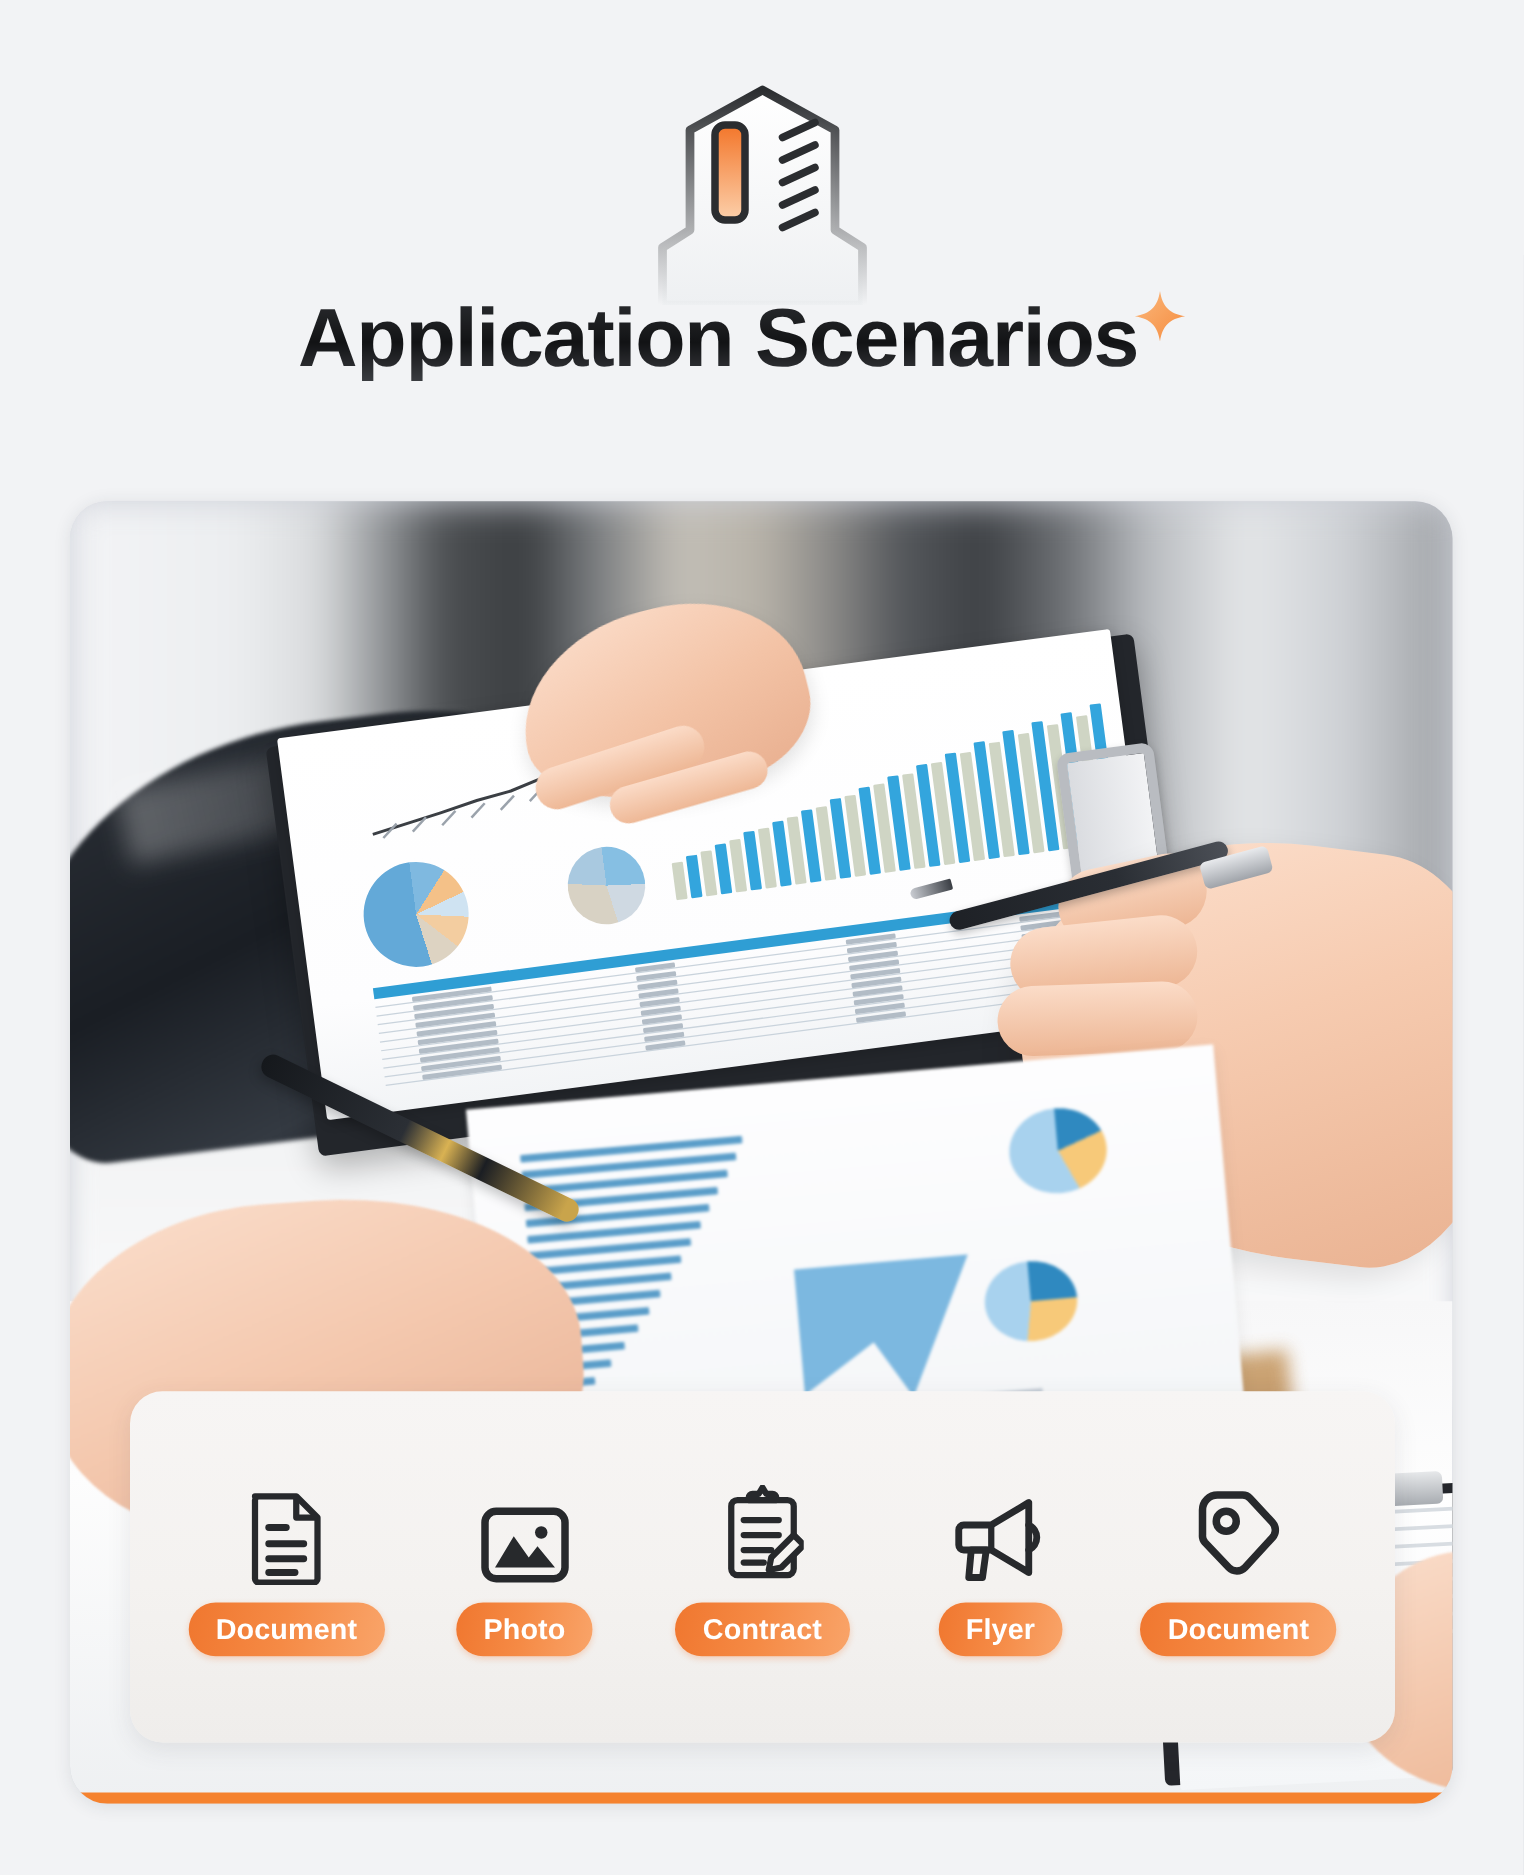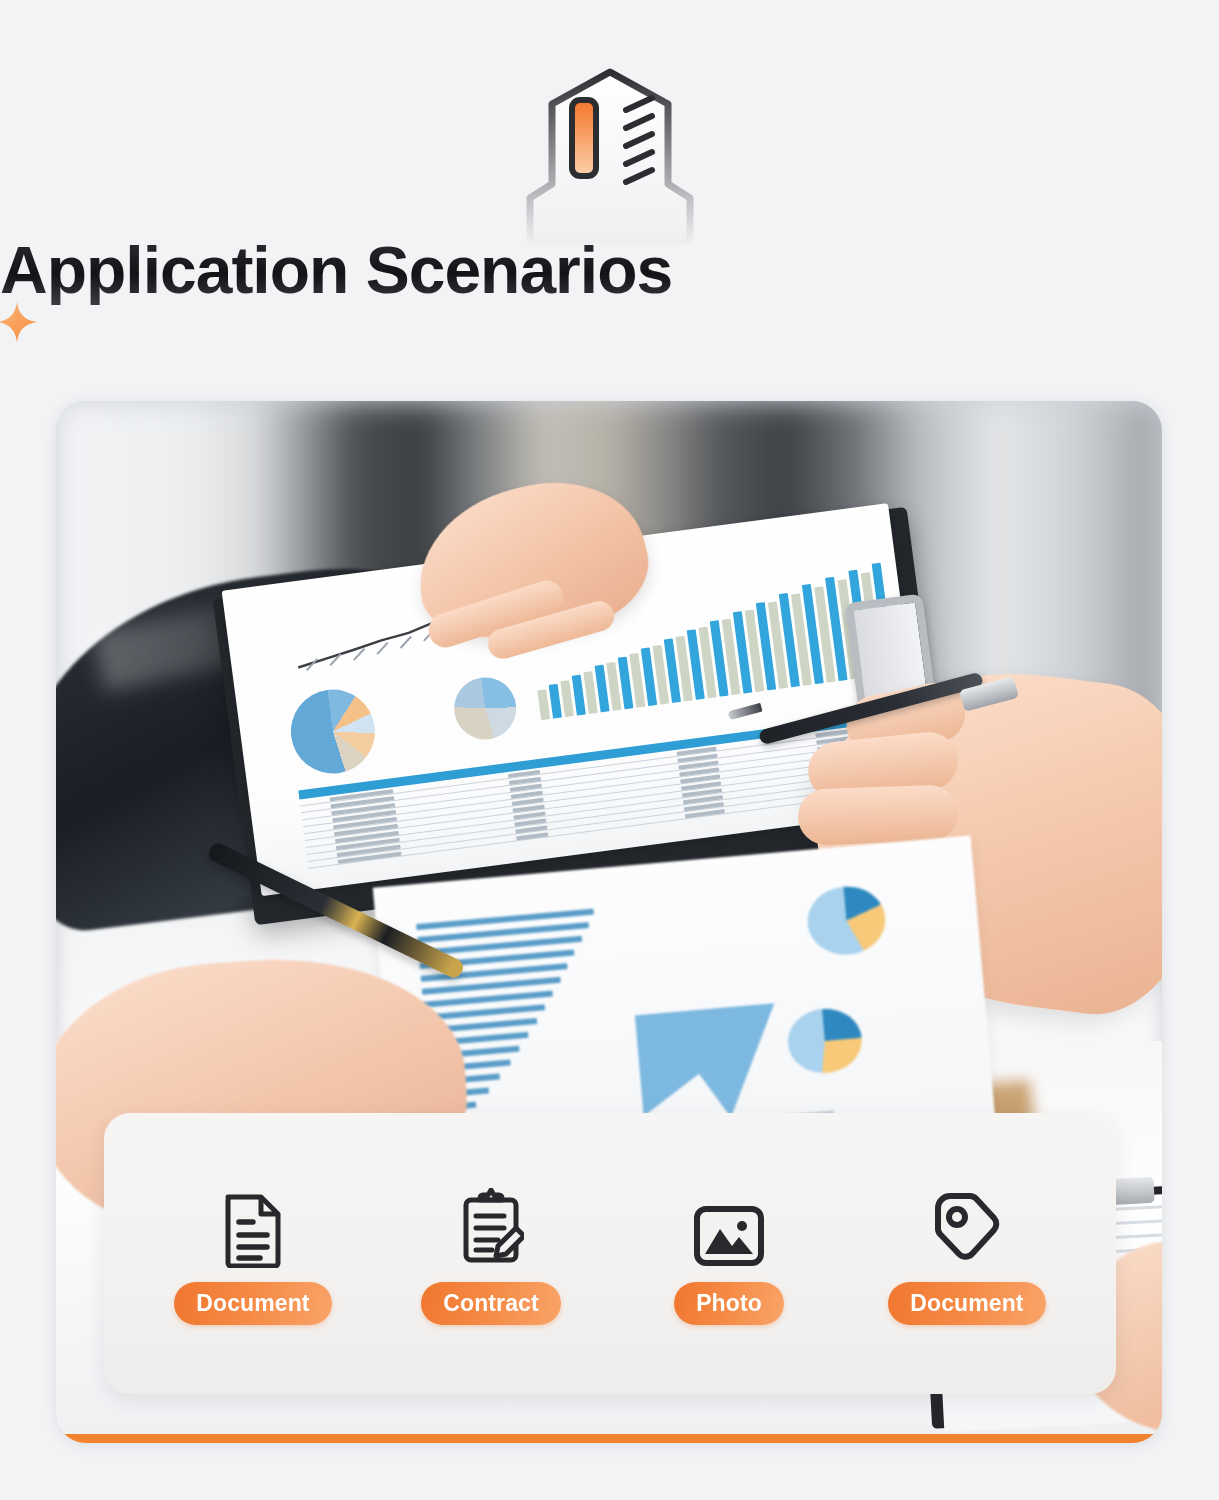--- a/index.html
+++ b/index.html
@@ -15,21 +15,21 @@
   .header {
     position:absolute; left:0; top:0; width:1219px; height:392px;
     background:#f2f3f5;
   }
   .logo-wrap {
     position:absolute; left:50%; top:64px; transform:translateX(-50%);
     width:220px; height:180px;
   }
   .title-row {
     position:absolute; left:0; top:236px; width:1189px;
-    display:flex; align-items:flex-start; justify-content:center;flex-direction:column;
+    display:flex; align-items:flex-start; justify-content:center;
   }
   .page-title {
     font-size:66px; font-weight:bold; letter-spacing:-1px;
     color:#17191c;
     background:linear-gradient(180deg,#2c2e31 0%,#121315 55%,#3a3c40 100%);
     -webkit-background-clip:text; background-clip:text;
     -webkit-text-fill-color:transparent;
     line-height:1.05;
     font-family:"Liberation Sans", sans-serif;
   }
@@ -518,46 +518,57 @@
             <line x1="17" y1="55" x2="45" y2="55"></line>
             <line x1="17" y1="66" x2="38" y2="66"></line>
           </g>
         </svg>
       </div>
       <span class="pill">Document</span>
     </div>
 
     <div class="feature">
       <div class="ico">
+        <svg width="74" height="64" viewBox="0 0 74 64">
+          <rect x="5" y="5" width="64" height="54" rx="9" fill="none" stroke="#27292c" stroke-width="6"></rect>
+          <circle cx="50" cy="22" r="5" fill="#27292c"></circle>
+          <path d="M13 50 L28 25 L40 42 L47 33 L61 50 Z" fill="#27292c"></path>
+        </svg>
+      </div>
+      <span class="pill">Photo</span>
+    </div>
+
+    <div class="feature">
+      <div class="ico">
         <svg width="66" height="80" viewBox="0 0 66 80">
           <path d="M13 12 h40 a5 5 0 0 1 5 5 v50 a5 5 0 0 1 -5 5 H13 a5 5 0 0 1 -5 -5 V17 a5 5 0 0 1 5 -5 Z" fill="none" stroke="#27292c" stroke-width="5" stroke-linejoin="round"></path>
           <path d="M22 12 v-2 a3 3 0 0 1 3 -3 h5 l3 -5 l3 5 h5 a3 3 0 0 1 3 3 v2 Z" fill="none" stroke="#27292c" stroke-width="5" stroke-linejoin="round"></path>
           <g stroke="#27292c" stroke-width="5" stroke-linecap="round">
             <line x1="18" y1="28" x2="46" y2="28"></line>
             <line x1="18" y1="40" x2="46" y2="40"></line>
             <line x1="18" y1="52" x2="40" y2="52"></line>
             <line x1="18" y1="62" x2="34" y2="62"></line>
           </g>
           <path d="M58 40 l8 8 l-18 18 l-10 2 l2 -10 Z" fill="#f5f3f1" stroke="#27292c" stroke-width="5" stroke-linejoin="round"></path>
         </svg>
       </div>
       <span class="pill">Contract</span>
     </div>
 
     <div class="feature">
       <div class="ico">
-        <svg width="74" height="64" viewBox="0 0 74 64">
-          <rect x="5" y="5" width="64" height="54" rx="9" fill="none" stroke="#27292c" stroke-width="6"></rect>
-          <circle cx="50" cy="22" r="5" fill="#27292c"></circle>
-          <path d="M13 50 L28 25 L40 42 L47 33 L61 50 Z" fill="#27292c"></path>
+        <svg width="78" height="74" viewBox="0 0 78 74">
+          <path d="M10 26 h22 L62 8 v56 L32 46 H10 a4 4 0 0 1 -4 -4 V30 a4 4 0 0 1 4 -4 Z" fill="none" stroke="#27292c" stroke-width="5.5" stroke-linejoin="round"></path>
+          <line x1="32" y1="26" x2="32" y2="46" stroke="#27292c" stroke-width="5"></line>
+          <path d="M62 26 a11 11 0 0 1 0 20" fill="none" stroke="#27292c" stroke-width="5.5" stroke-linecap="round"></path>
+          <path d="M16 46 h12 l-3 22 h-11 Z" fill="none" stroke="#27292c" stroke-width="5.5" stroke-linejoin="round"></path>
         </svg>
       </div>
-      <span class="pill">Photo</span>
-    </div>
-
+      <span class="pill">Flyer</span>
+    </div>
 
     <div class="feature">
       <div class="ico">
         <svg width="70" height="78" viewBox="0 0 70 78">
           <path d="M18 6 h20 a8 8 0 0 1 6 2.6 L62 28 a9 9 0 0 1 0 12 L40 64 a9 9 0 0 1 -13 0 L8 44 A8 8 0 0 1 6 38 V18 A12 12 0 0 1 18 6 Z" fill="none" stroke="#27292c" stroke-width="6" stroke-linejoin="round"></path>
           <circle cx="25" cy="27" r="8" fill="none" stroke="#27292c" stroke-width="6"></circle>
         </svg>
       </div>
       <span class="pill">Document</span>
     </div>

